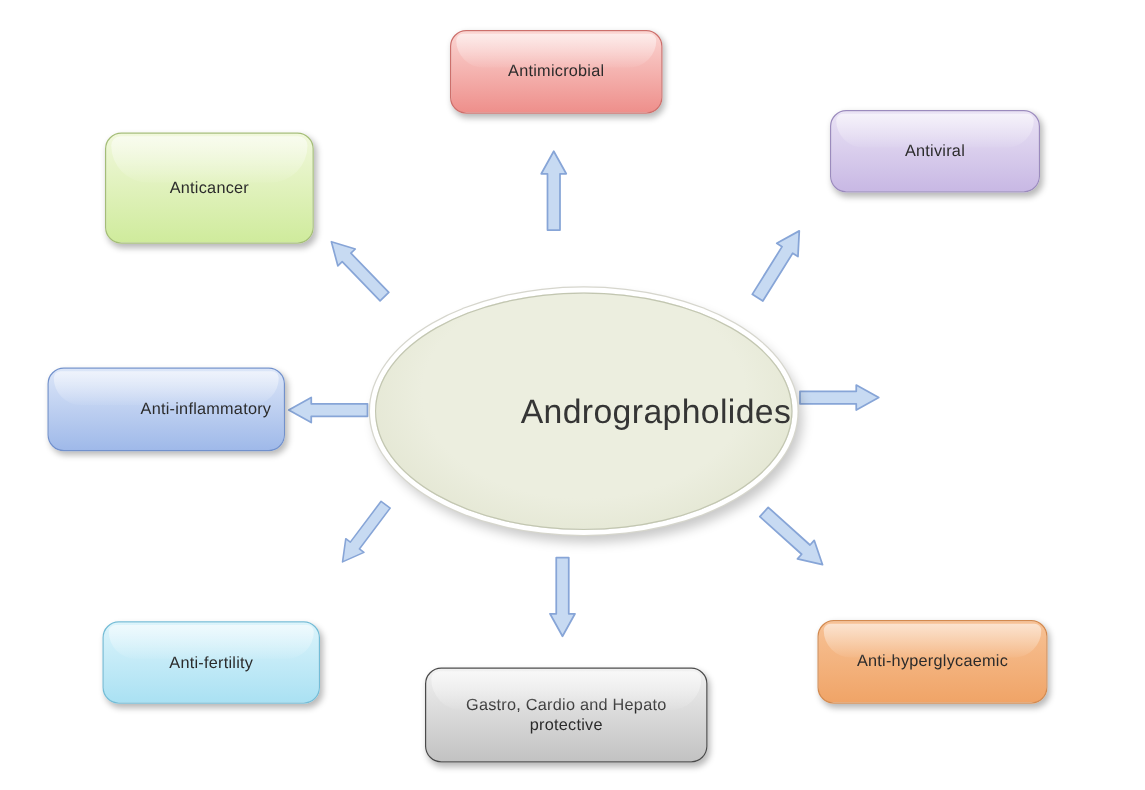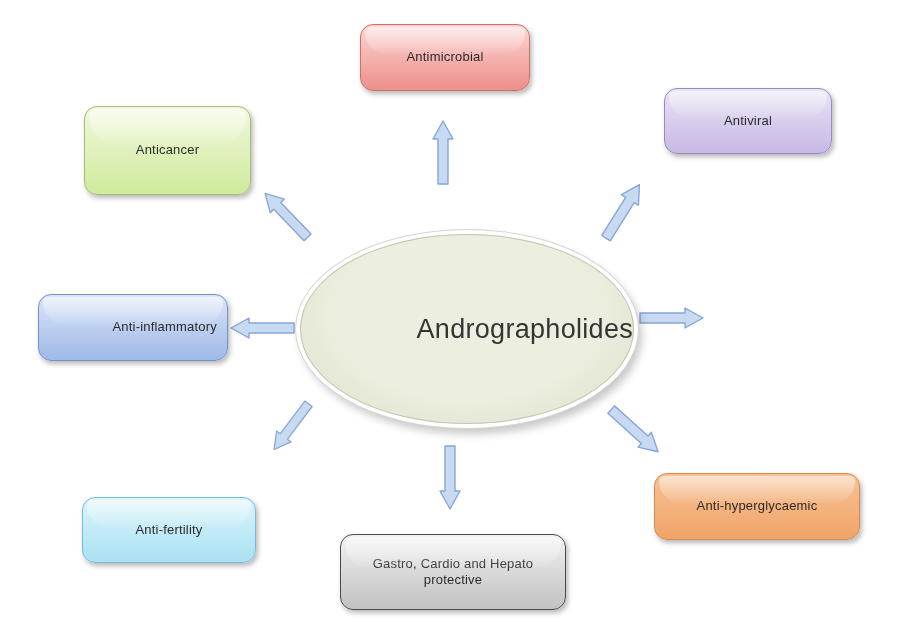--- a/index.html
+++ b/index.html
@@ -20,21 +20,21 @@
   }
   .node::after{ 
     content:"";position:absolute;left:4px;right:4px;top:2px;height:42%;
     border-radius:10px 10px 40px 40px;
     background:linear-gradient(to bottom, rgba(255,255,255,0.55), rgba(255,255,255,0.05));
     pointer-events:none;
   }
   #node-antimicrobial   {left:360px;top:24px;  width:170px;height:67px;}
   #node-antiviral       {left:664px;top:88px;  width:168px;height:66px;}
   #node-antipyretic     {left:712px;top:286px; width:172px;height:66px;}
-  #node-antihyper       {left:654px;top:473px; width:206px;height:67px;}
+  #node-antihyper       {left:654px;top:496px; width:184px;height:67px;}
   #node-gastro          {left:340px;top:534px; width:226px;height:76px;}
   #node-antifertility   {left:82px; top:477px; width:174px;height:66px;margin-top:20px;}
   #node-antiinflammatory{left:38px; top:294px; width:190px;height:67px;justify-content:flex-end;}
   #node-anticancer      {left:84px; top:106px; width:167px;height:89px;}
 
   
   .center-ellipse{
     position:absolute;left:300px;top:234px;width:332px;height:188px;
     border-radius:50%;
     background:radial-gradient(ellipse at 50% 42%, #ecEEDF 55%, #e3e6d2 80%, #d9dcc4 100%);

